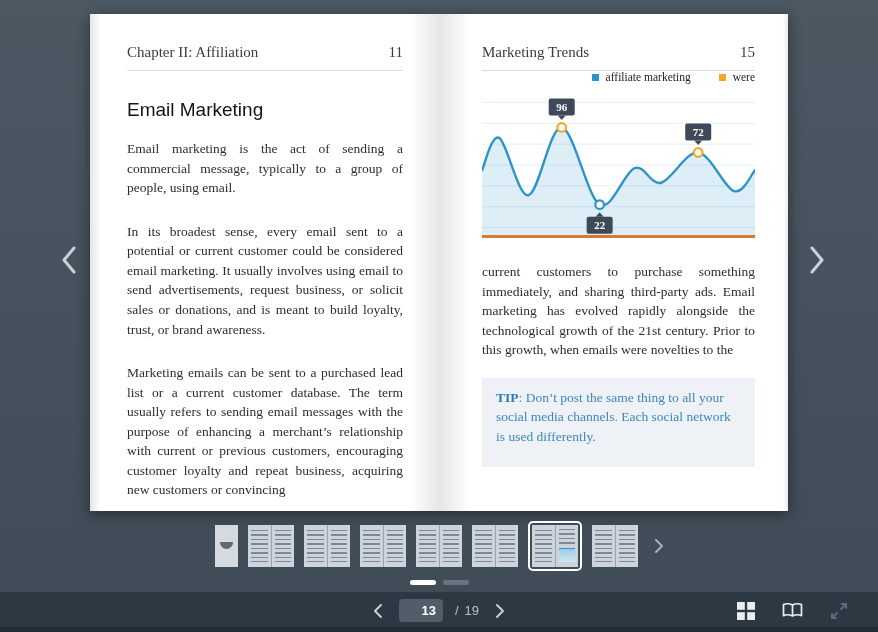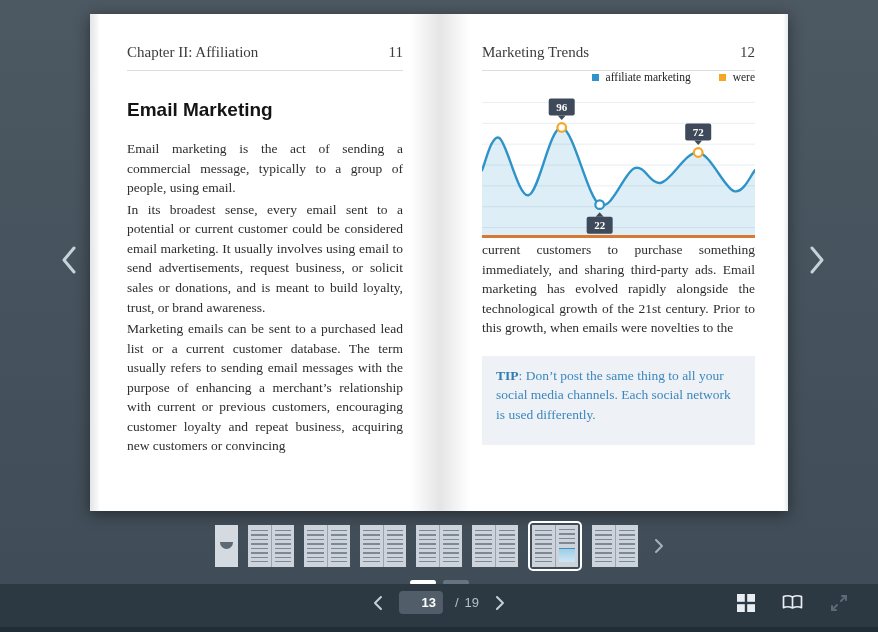--- a/index.html
+++ b/index.html
@@ -19,24 +19,24 @@
           background:linear-gradient(90deg,#e2e4e6,#fbfbfb); }
   .page-left::after   { content:''; position:absolute; right:0; top:0; bottom:0; width:30px;
           background:linear-gradient(90deg,rgba(0,0,0,0),rgba(0,0,0,.10)); pointer-events:none; }
   .page-right::before { content:''; position:absolute; left:0; top:0; bottom:0; width:30px;
           background:linear-gradient(90deg,rgba(0,0,0,.10),rgba(0,0,0,0)); pointer-events:none; }
   .page-right::after  { content:''; position:absolute; right:0; top:0; bottom:0; width:5px;
           background:linear-gradient(90deg,#fff,#e9ebec); }
 
   .page-header { display:flex; justify-content:space-between; align-items:flex-end;
                  font-size:15px; color:#3c3c3c; padding-bottom:9px; border-bottom:1px solid #ddd; }
-  .page-title-h1 { font-family:"Liberation Sans", sans-serif; font-weight:bold;
+  .page-title-h1 { font-family:"Liberation Sans", sans-serif; font-weight:normal;
                    font-size:19px; color:#141414; margin-top:28px; }
   .body-par { font-size:13.5px; line-height:1.45; text-align:justify; color:#2d2d2d;
-              margin-top:2px; }
+              margin-top:24px; }
   .page-left .body-par:first-of-type { margin-top:18px; }
 
   
   .legend { display:flex; justify-content:flex-end; gap:28px; 
             font-size:11.5px; color:#222; align-items:center; }
   .legend-item { display:flex; align-items:center; gap:7px; }
   .legend-sq { width:7px; height:7px; display:inline-block; }
   .sq-blue { background:#2e93c9; } .sq-orange { background:#f5a623; }
   .chart-wrap { margin-top:9px; height:146px; border-bottom:3px solid #f97316; }
   .chart-wrap svg { display:block; width:100%; height:146px; }
@@ -68,21 +68,21 @@
   .thumb.selected { border:2px solid #fff; border-radius:5px; padding:2px; }
   .thumb.selected .tpage.tchart::before { top:4px; bottom:20px; }
   .thumb.selected .tpage.tchart::after { content:''; position:absolute; left:3px; right:3px;
        bottom:5px; height:13px; background:linear-gradient(#9fcde6,#cfe6f3); border-top:1.5px solid #3d93c6; }
   .thumb-next { margin-left:6px; cursor:pointer; display:flex; align-items:center; }
   .dots { display:flex; gap:7px; margin-top:9px; }
   .dot { width:26px; height:5px; border-radius:3px; cursor:pointer; }
   .dot.active { background:#fff; } .dot.inactive { background:#67747f; }
 
   
-  .bottom-bar { position:absolute; left:0; right:0; bottom:0; height:48px;
+  .bottom-bar { position:absolute; left:0; right:0; bottom:0; height:40px;
                 background:#2c3842; border-bottom:5px solid #202c36; }
   .pager { position:absolute; left:50%; top:0; height:37px; transform:translateX(-50%);
            display:flex; align-items:center; gap:12px; }
   .pager .chev { cursor:pointer; display:flex; align-items:center; padding:4px; }
   .page-input { width:44px; height:23px; background:#515d68; border:none; border-radius:4px;
                 color:#fff; font-family:"Liberation Sans", sans-serif; font-size:13px;
                 font-weight:bold; text-align:right; padding-right:7px; outline:none; }
   .page-total { color:#b6c0c8; font-family:"Liberation Sans", sans-serif; font-size:13px;
                 display:flex; gap:6px; }
   .bar-icons { position:absolute; right:30px; top:0; height:37px; display:flex;
@@ -103,21 +103,21 @@
       </div>
       <div class="page-title-h1">Email Marketing</div>
       <p class="body-par">Email marketing is the act of sending a commercial message, typically to a group of people, using email.</p>
       <p class="body-par">In its broadest sense, every email sent to a potential or current customer could be considered email marketing. It usually involves using email to send advertisements, request business, or solicit sales or donations, and is meant to build loyalty, trust, or brand awareness.</p>
       <p class="body-par">Marketing emails can be sent to a purchased lead list or a current customer database. The term usually refers to sending email messages with the purpose of enhancing a merchant’s relationship with current or previous customers, encouraging customer loyalty and repeat business, acquiring new customers or convincing</p>
     </div>
 
     <div class="page page-right">
       <div class="page-header">
         <span>Marketing Trends</span>
-        <span>12</span>
+        <span>15</span>
       </div>
       <div class="legend">
         <span class="legend-item">
           <span class="legend-sq sq-blue"></span>
           <span>affiliate marketing</span>
         </span>
         <span class="legend-item">
           <span class="legend-sq sq-orange"></span>
           <span>were</span>
         </span>

